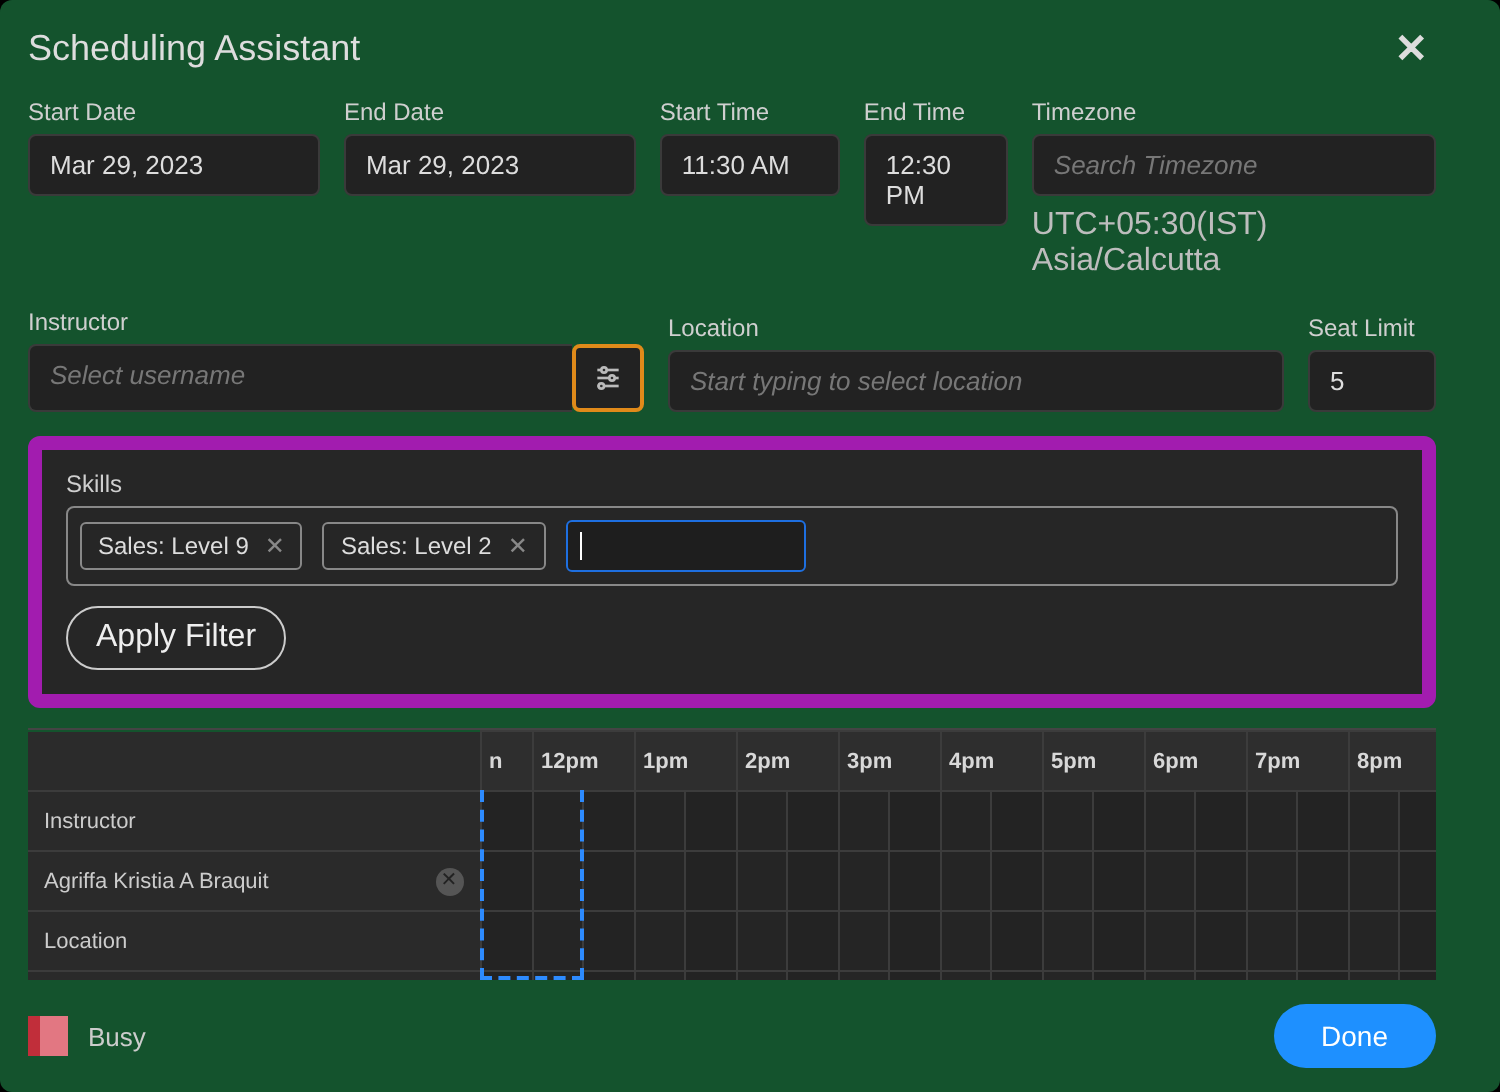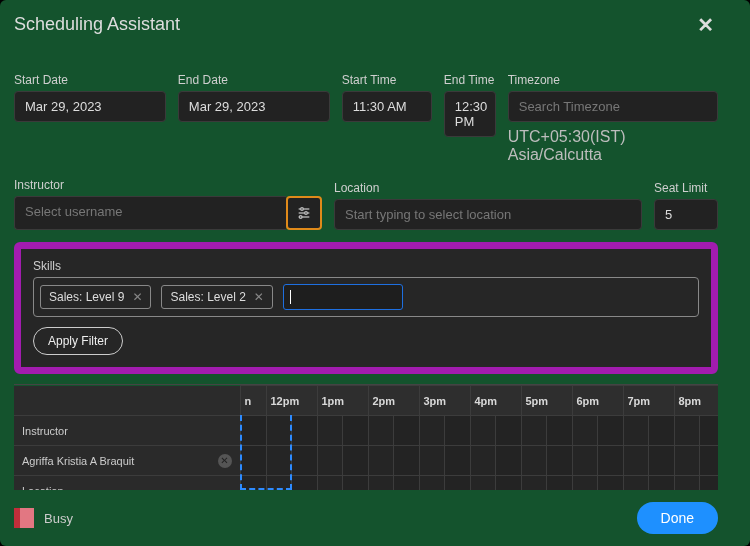--- a/index.html
+++ b/index.html
@@ -14,26 +14,26 @@
     padding:14px 32px 12px 14px;
     display:flex; flex-direction:column;
   }
 
   .header { display:flex; justify-content:space-between; align-items:center; margin-bottom:14px; }
   .title { font-size:18px; font-weight:400; color:#ddd; }
   .close-x { font-size:20px; color:#ddd; cursor:pointer; line-height:1; padding:0 4px; font-weight:bold;}
 
   .label { font-size:12px; color:#cfcfcf; margin-bottom:4px; display:block; }
 
-  .row1 { display:flex; gap:12px; margin-bottom:14px;margin-top:24px; }
+  .row1 { display:flex; gap:12px; margin-bottom:14px; }
   .input, .fake-input {
     background:#222; border:1px solid #3a3a3a; border-radius:4px;
     color:#ddd; font-size:13px; padding:7px 10px; width:100%;
   }
-  .fake-input.placeholder { color:#777; }
+  .fake-input.placeholder { color:#777; font-style:italic; }
   .tz-hint { font-size:16px; color:#bdbdbd; margin-top:6px; }
 
   .row2 { display:flex; gap:12px; align-items:flex-end; margin-bottom:12px; }
   .instructor-wrap { display:flex; }
   .instructor-wrap .fake-input { border-top-right-radius:0; border-bottom-right-radius:0; border-right:none; }
   .filter-btn {
     width:36px; height:34px; border:2px solid #e08a1a; border-radius:4px;
     background:#222; display:flex; align-items:center; justify-content:center;
     cursor:pointer; flex-shrink:0;
   }
@@ -52,21 +52,21 @@
     font-size:12px; color:#ddd; display:flex; align-items:center; gap:8px;
   }
   .chip .chip-x { color:#888; cursor:pointer; font-size:12px; }
   .chip-input {
     border:1.5px solid #1e6fe0; border-radius:3px; background:#1e1e1e;
     width:120px; height:26px; display:flex; align-items:center; padding:0 6px;
   }
   .chip-input .caret { width:1px; height:14px; background:#fff; }
   .apply-btn {
     border:1px solid #ccc; background:transparent; color:#eee;
-    font-size:12px; padding:6px 14px; border-radius:16px; cursor:pointer;
+    font-size:16px; padding:6px 14px; border-radius:16px; cursor:pointer;
   }
 
   .grid-wrap { flex:1; border-top:1px solid #444; overflow:hidden; position:relative; }
   table.grid { border-collapse:collapse; width:100%; table-layout:fixed; }
   .grid th, .grid td {
     border:1px solid #3c3c3c; font-size:11px; color:#ccc; font-weight:500;
     height:30px; padding:0; overflow:hidden; white-space:nowrap;
   }
   .grid th.rowhead, .grid td.rowhead {
     width:226px; text-align:left; padding-left:8px; background:#2a2a2a;
@@ -113,21 +113,21 @@
       <div class="fake-input">Mar 29, 2023</div>
     </div>
     <div style="flex:1.3">
       <span class="label">End Date</span>
       <div class="fake-input">Mar 29, 2023</div>
     </div>
     <div style="width:90px">
       <span class="label">Start Time</span>
       <div class="fake-input">11:30 AM</div>
     </div>
-    <div style="width:52px">
+    <div style="width:72px">
       <span class="label">End Time</span>
       <div class="fake-input">12:30 PM</div>
     </div>
     <div style="flex:1.8">
       <span class="label">Timezone</span>
       <div class="fake-input placeholder">Search Timezone</div>
       <div class="tz-hint">UTC+05:30(IST) Asia/Calcutta</div>
     </div>
   </div>
 

